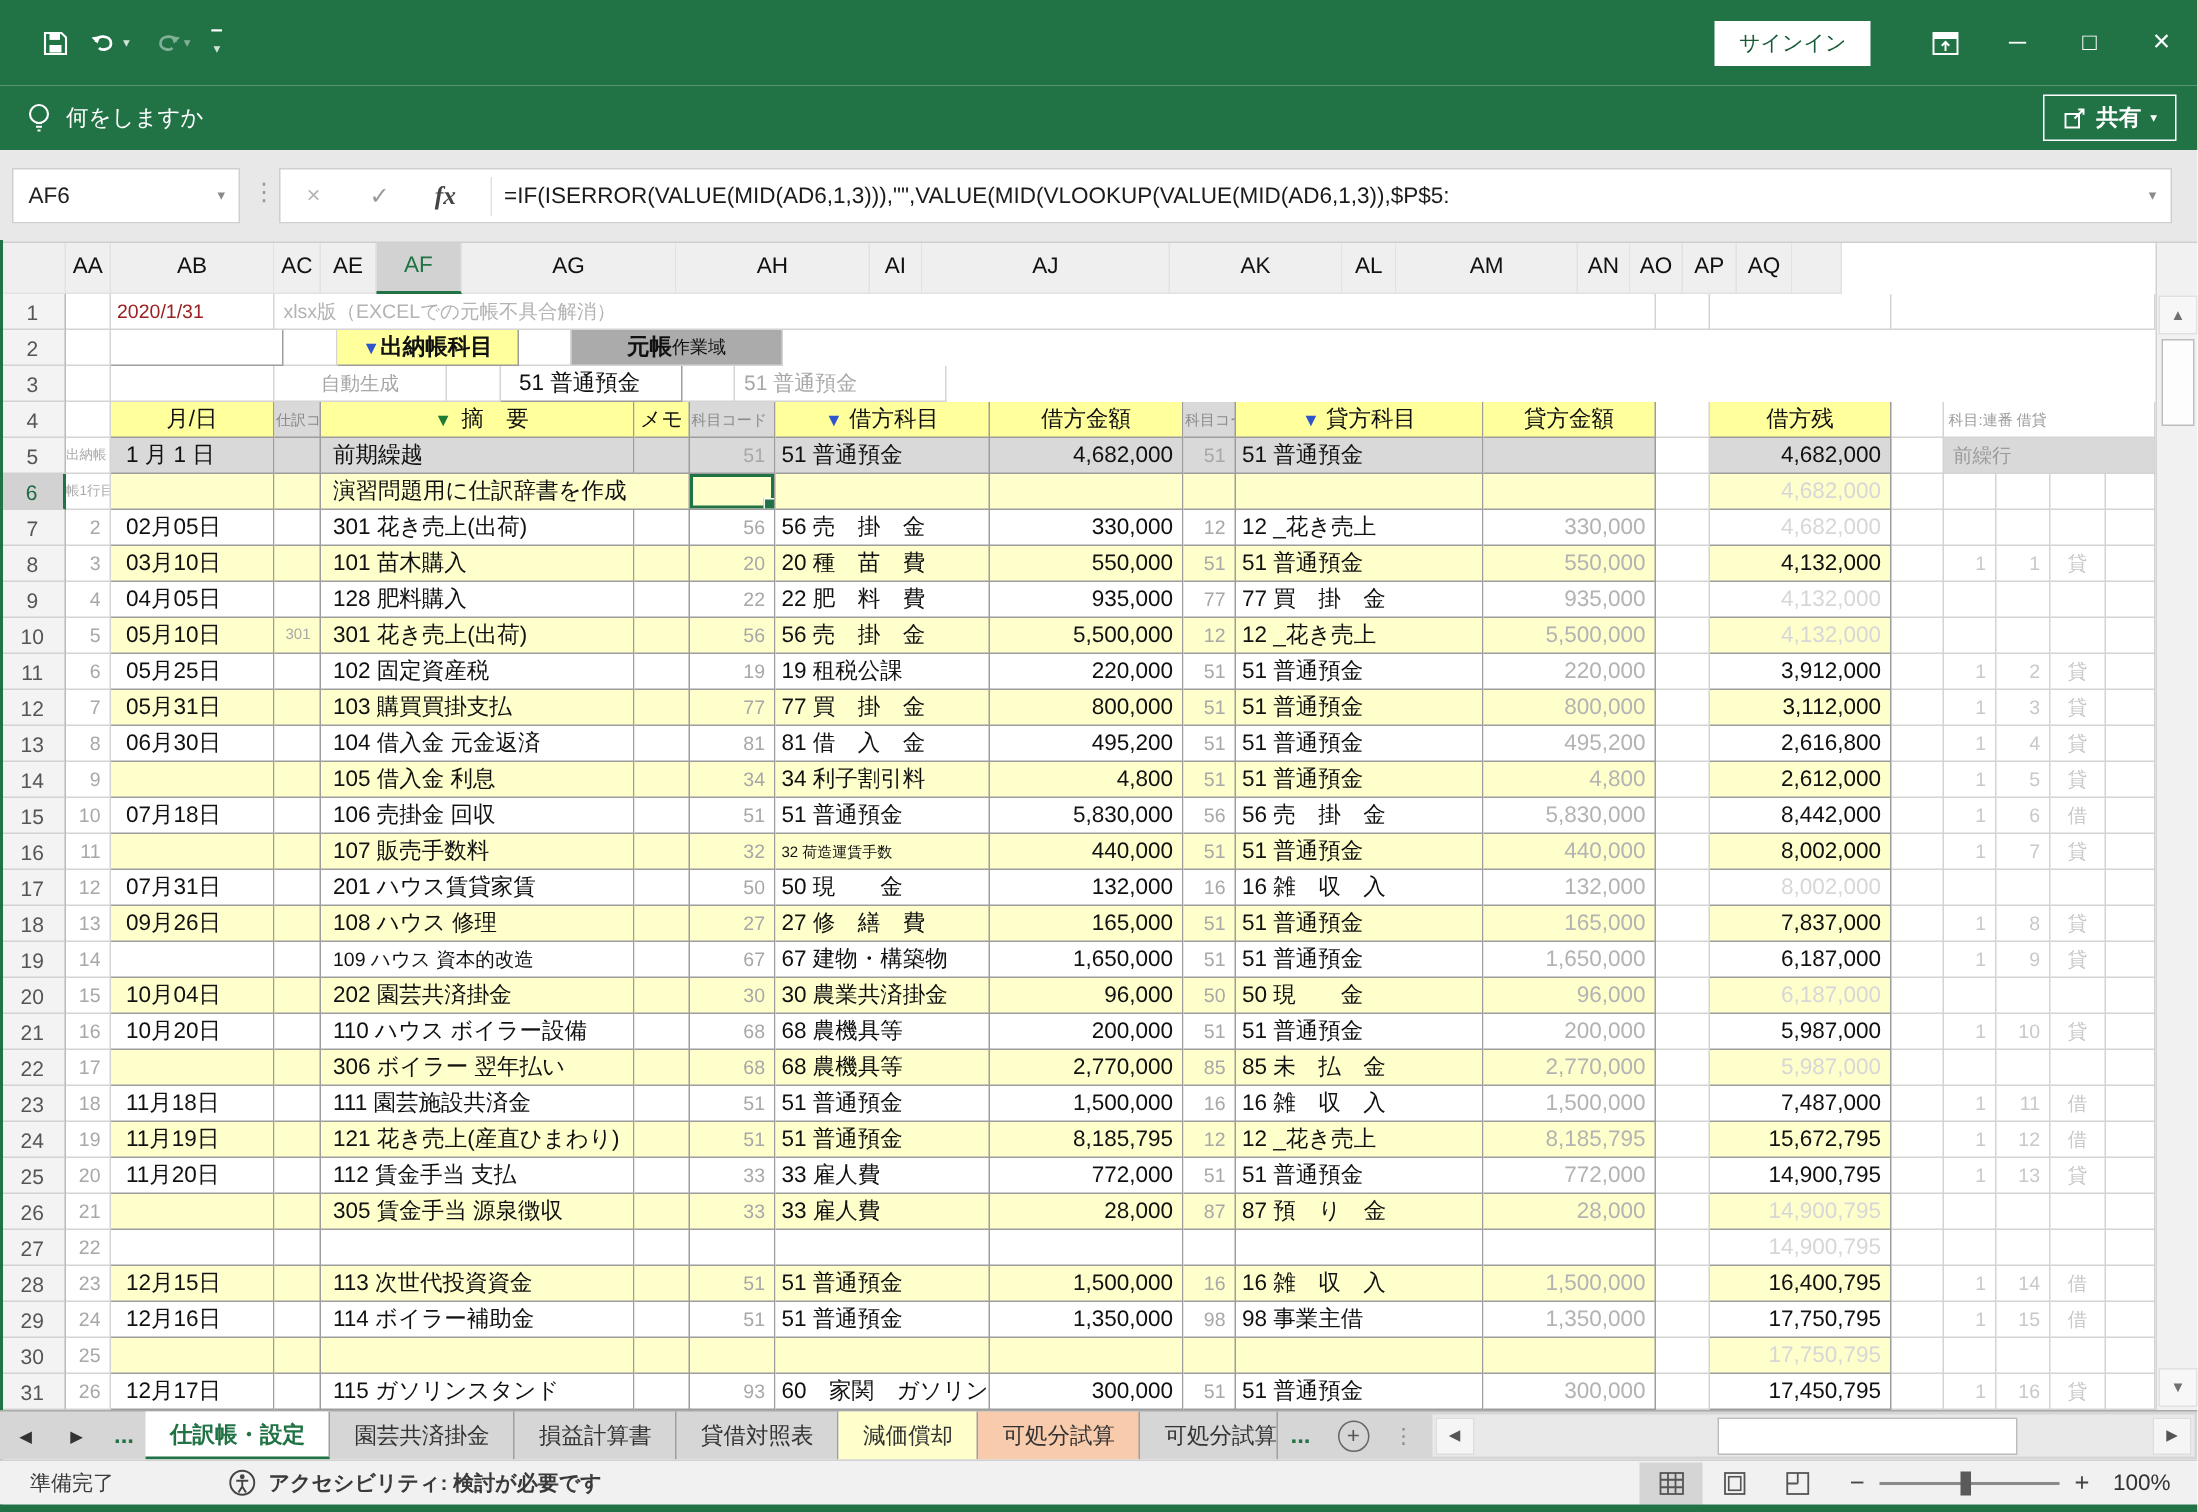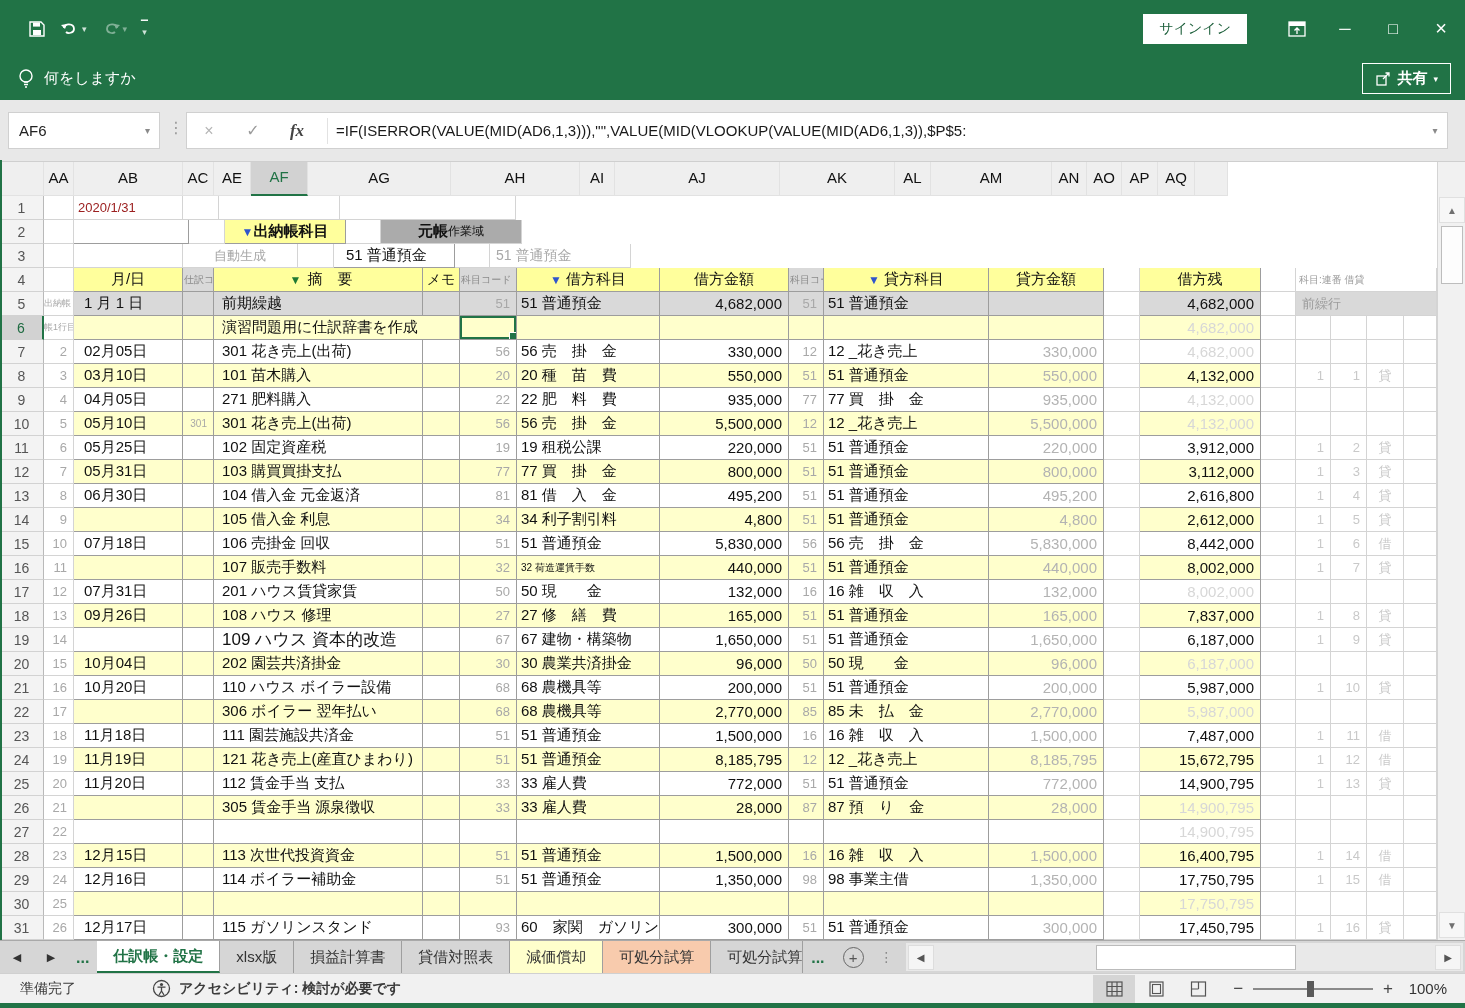--- a/index.html
+++ b/index.html
@@ -183,20 +183,21 @@
         <div class="cell ch" style="width: 35px; flex: 0 0 35px;">AN</div>
         <div class="cell ch" style="width: 35px; flex: 0 0 35px;">AO</div>
         <div class="cell ch" style="width: 36px; flex: 0 0 36px;">AP</div>
         <div class="cell ch" style="width: 37px; flex: 0 0 37px;">AQ</div>
         <div class="cell ch" style="width: 33px; flex: 0 0 33px;"></div>
       </div>
       <div class="grow" style="height: 24px;">
         <div class="cell rh" style="width: 44px; flex: 0 0 44px;">1</div>
         <div class="cell lb" style="width: 30px; flex: 0 0 30px;"></div>
         <div class="cell lb" style="width: 109px; flex: 0 0 109px; font-size: 13px; padding-left: 4px; color: rgb(156, 32, 32);">2020/1/31</div>
+        <div class="cell lb" style="width: 921px; flex: 0 0 921px; font-size: 13px; padding-left: 6px; color: rgb(179, 179, 179);">xlsx版（EXCELでの元帳不具合解消）</div>
         <div class="cell lb" style="width: 36px; flex: 0 0 36px;"></div>
         <div class="cell lb" style="width: 121px; flex: 0 0 121px;"></div>
         <div class="cell lb" style="width: 176px; flex: 0 0 176px;"></div>
       </div>
       <div class="grow" style="height: 24px;">
         <div class="cell rh" style="width: 44px; flex: 0 0 44px;">2</div>
         <div class="cell lb" style="width: 30px; flex: 0 0 30px;"></div>
         <div class="cell tb" style="width: 115px; flex: 0 0 115px;"></div>
         <div class="cell lb" style="width: 36px; flex: 0 0 36px;"></div>
         <div class="cell tb cen" style="width: 121px; flex: 0 0 121px; font-size: 15px; background: rgb(255, 255, 156);">
@@ -312,21 +313,21 @@
         <div class="cell lb ghost num" style="width: 35px; flex: 0 0 35px; font-size: 13px;">1</div>
         <div class="cell lb ghost num" style="width: 36px; flex: 0 0 36px; font-size: 13px;">1</div>
         <div class="cell lb ghost cen" style="width: 37px; flex: 0 0 37px; font-size: 13px;">貸</div>
         <div class="cell lb" style="width: 33px; flex: 0 0 33px;"></div>
       </div>
       <div class="grow" style="height: 24px;">
         <div class="cell rh" style="width: 44px; flex: 0 0 44px;">9</div>
         <div class="cell lb graytx num" style="width: 30px; flex: 0 0 30px; font-size: 13px;">4</div>
         <div class="cell tb bg-w" style="width: 109px; flex: 0 0 109px; font-size: 15px; padding-left: 10px;">04月05日</div>
         <div class="cell tb bg-w graytx num" style="width: 31px; flex: 0 0 31px; font-size: 10px;"></div>
-        <div class="cell tb bg-w" style="width: 209px; flex: 0 0 209px; font-size: 15px; padding-left: 8px;">271 肥料購入</div>
+        <div class="cell tb bg-w" style="width: 209px; flex: 0 0 209px; font-size: 15px; padding-left: 8px;">128 肥料購入</div>
         <div class="cell tb bg-w" style="width: 37px; flex: 0 0 37px;"></div>
         <div class="cell tb bg-w graytx num" style="width: 57px; flex: 0 0 57px; font-size: 13px;">22</div>
         <div class="cell tb bg-w" style="width: 143px; flex: 0 0 143px; font-size: 15px; padding-left: 4px;">22 肥　料　費</div>
         <div class="cell tb bg-w num" style="width: 129px; flex: 0 0 129px; font-size: 15px;">935,000</div>
         <div class="cell tb bg-w graytx num" style="width: 35px; flex: 0 0 35px; font-size: 13px;">77</div>
         <div class="cell tb bg-w" style="width: 165px; flex: 0 0 165px; font-size: 15px; padding-left: 4px;">77 買　掛　金</div>
         <div class="cell tb bg-w num" style="width: 115px; flex: 0 0 115px; font-size: 15px; color: rgb(179, 179, 179);">935,000</div>
         <div class="cell lb" style="width: 36px; flex: 0 0 36px;"></div>
         <div class="cell tb bg-w num fainttx" style="width: 121px; flex: 0 0 121px; font-size: 15px;">4,132,000</div>
         <div class="cell lb" style="width: 35px; flex: 0 0 35px;"></div>
@@ -522,21 +523,21 @@
         <div class="cell lb ghost num" style="width: 35px; flex: 0 0 35px; font-size: 13px;">1</div>
         <div class="cell lb ghost num" style="width: 36px; flex: 0 0 36px; font-size: 13px;">8</div>
         <div class="cell lb ghost cen" style="width: 37px; flex: 0 0 37px; font-size: 13px;">貸</div>
         <div class="cell lb" style="width: 33px; flex: 0 0 33px;"></div>
       </div>
       <div class="grow" style="height: 24px;">
         <div class="cell rh" style="width: 44px; flex: 0 0 44px;">19</div>
         <div class="cell lb graytx num" style="width: 30px; flex: 0 0 30px; font-size: 13px;">14</div>
         <div class="cell tb bg-w" style="width: 109px; flex: 0 0 109px; font-size: 15px; padding-left: 10px;"></div>
         <div class="cell tb bg-w graytx num" style="width: 31px; flex: 0 0 31px; font-size: 10px;"></div>
-        <div class="cell tb bg-w" style="width: 209px; flex: 0 0 209px; font-size: 17px; padding-left: 8px;">109 ハウス 資本的改造</div>
+        <div class="cell tb bg-w" style="width: 209px; flex: 0 0 209px; font-size: 13px; padding-left: 8px;">109 ハウス 資本的改造</div>
         <div class="cell tb bg-w" style="width: 37px; flex: 0 0 37px;"></div>
         <div class="cell tb bg-w graytx num" style="width: 57px; flex: 0 0 57px; font-size: 13px;">67</div>
         <div class="cell tb bg-w" style="width: 143px; flex: 0 0 143px; font-size: 15px; padding-left: 4px;">67 建物・構築物</div>
         <div class="cell tb bg-w num" style="width: 129px; flex: 0 0 129px; font-size: 15px;">1,650,000</div>
         <div class="cell tb bg-w graytx num" style="width: 35px; flex: 0 0 35px; font-size: 13px;">51</div>
         <div class="cell tb bg-w" style="width: 165px; flex: 0 0 165px; font-size: 15px; padding-left: 4px;">51 普通預金</div>
         <div class="cell tb bg-w num" style="width: 115px; flex: 0 0 115px; font-size: 15px; color: rgb(179, 179, 179);">1,650,000</div>
         <div class="cell lb" style="width: 36px; flex: 0 0 36px;"></div>
         <div class="cell tb bg-w num" style="width: 121px; flex: 0 0 121px; font-size: 15px;">6,187,000</div>
         <div class="cell lb" style="width: 35px; flex: 0 0 35px;"></div>
@@ -805,21 +806,21 @@
   </div>
 </div>
 <div class="leftedge"></div>
 
 <div class="tabbar">
   <span class="navarr">◀</span>
   <span class="navarr">▶</span>
   <span class="tab-ellipsis">...</span>
   <span id="sheettabs" style="display:flex">
       <span class="stab active">仕訳帳・設定</span>
-      <span class="stab">xlsx版</span>
+      <span class="stab">園芸共済掛金</span>
       <span class="stab">損益計算書</span>
       <span class="stab">貸借対照表</span>
       <span class="stab ylw">減価償却</span>
       <span class="stab pch">可処分試算</span>
       <span class="stab cut">可処分試算</span>
     </span>
   <span class="tab-ellipsis">...</span>
   <span class="addsheet">+</span>
   <span class="tdots">⋮</span>
   <div class="hscroll">

